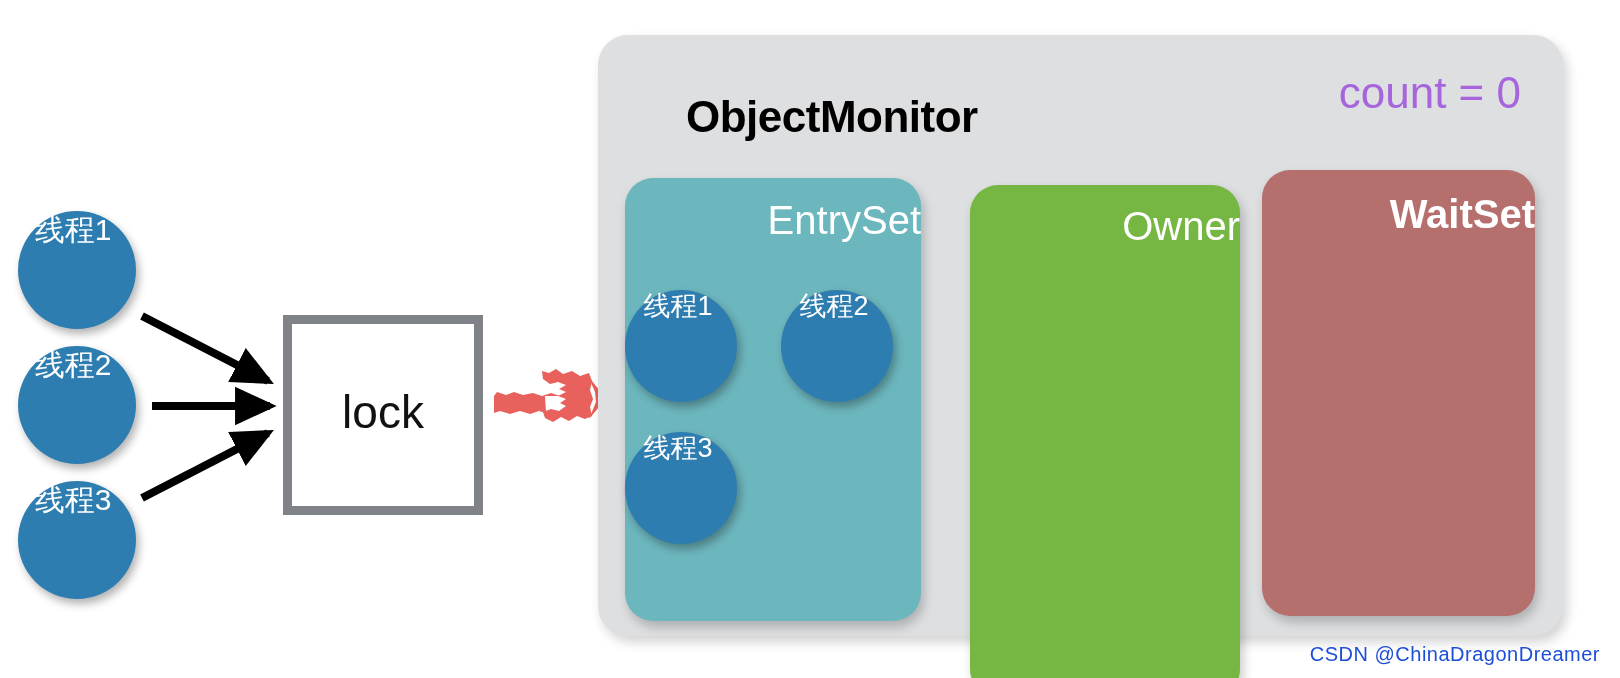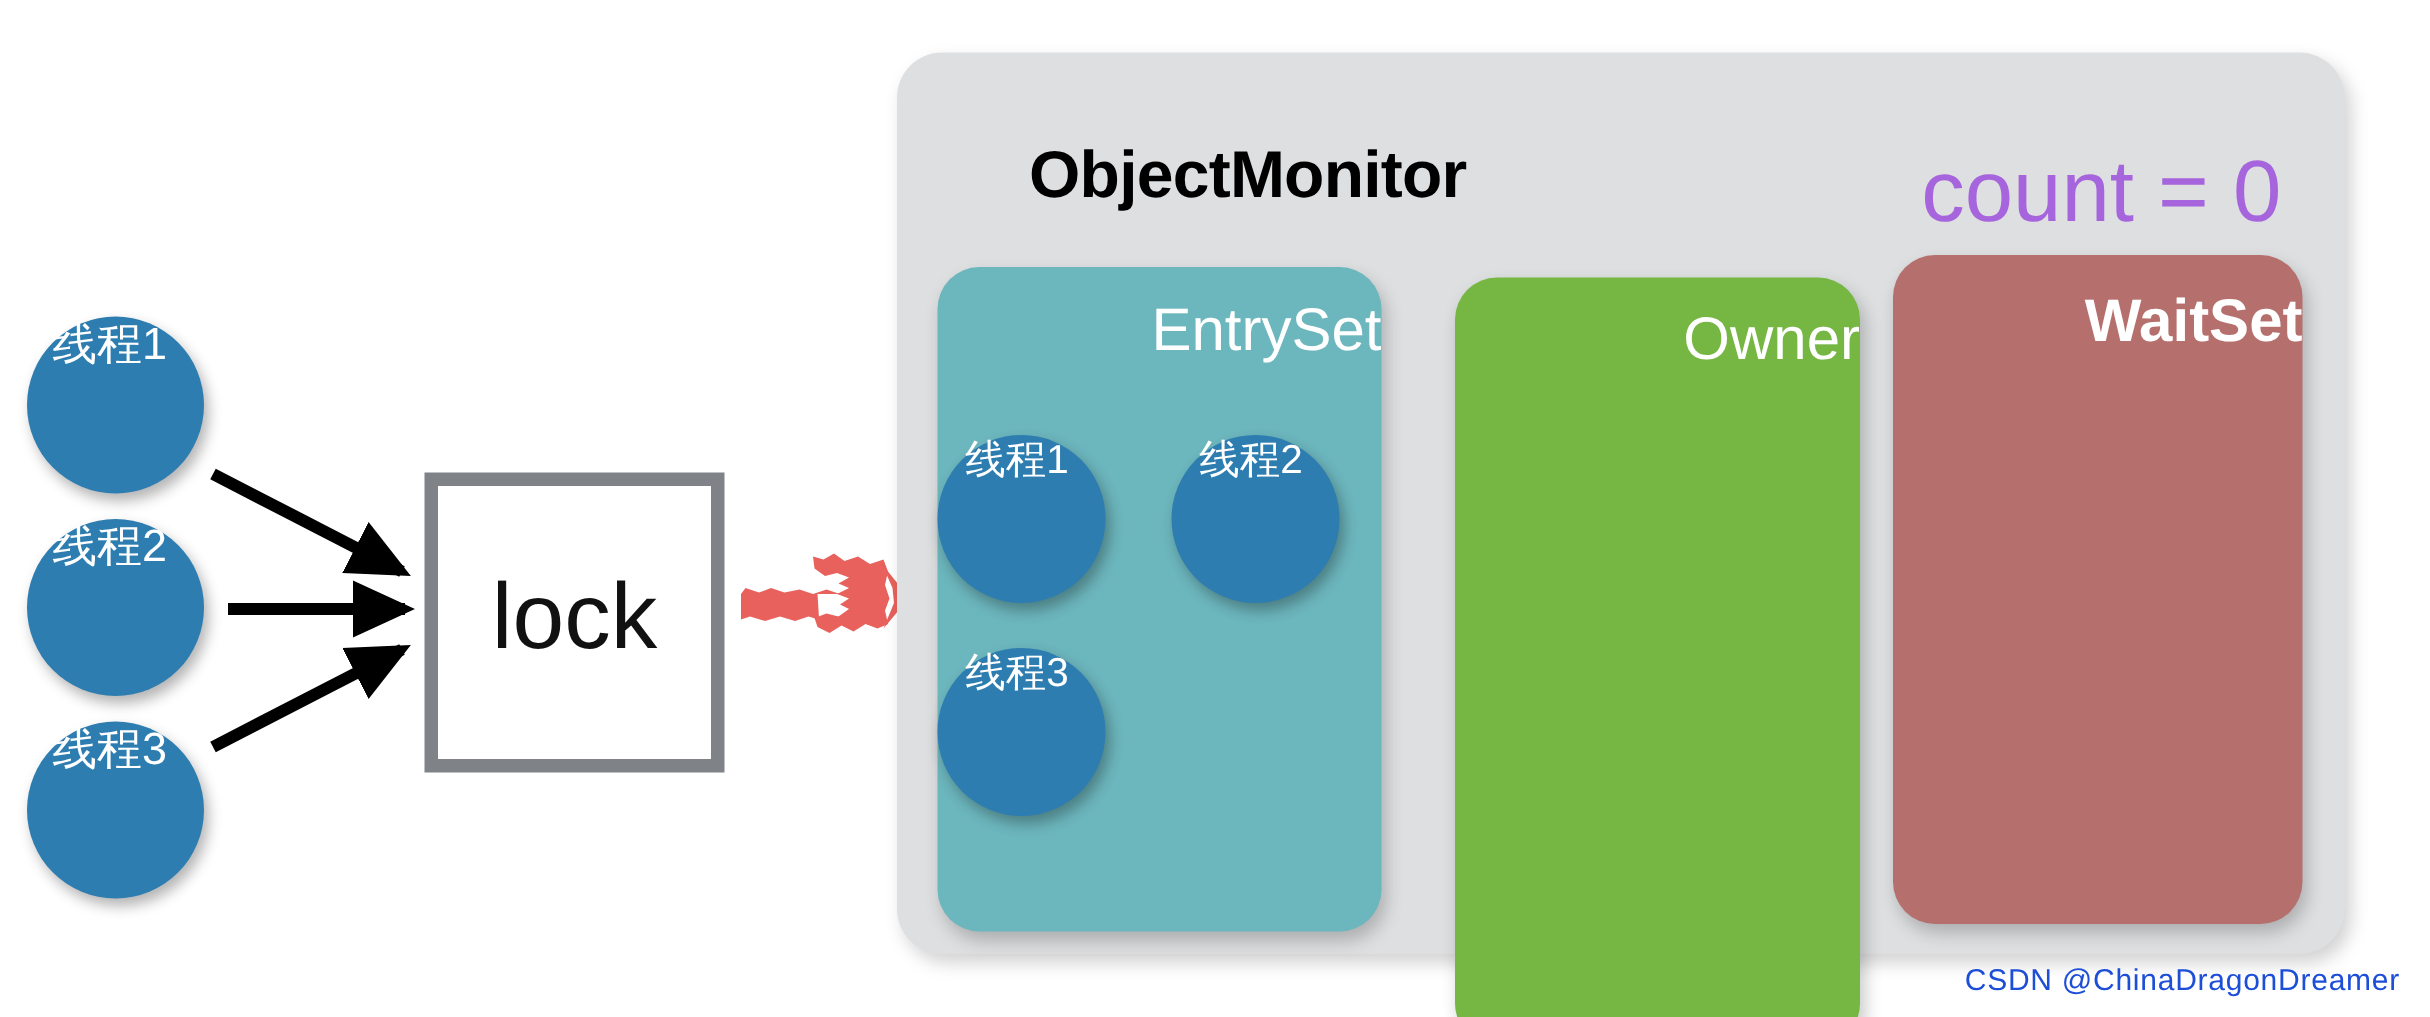--- a/index.html
+++ b/index.html
@@ -51,21 +51,21 @@
     width: 200px;
     height: 200px;
     background: #ffffff;
     border: 9px solid #7f8287;
     box-sizing: border-box;
     display: flex;
     align-items: center;
     justify-content: center;
   }
   #lock-box .lock-label {
-    font-size: 62px;
+    font-size: 46px;
     color: #111111;
     line-height: 1;
     letter-spacing: 0px;
     transform: translateY(-3px);
   }
 
   
   #arrow-layer {
     position: absolute;
     left: 0;
@@ -94,22 +94,22 @@
     font-size: 44px;
     font-weight: bold;
     color: #000000;
     line-height: 1;
     letter-spacing: -0.5px;
     margin-left: 44px;
   }
   #monitor-count {
     position: absolute;
     right: 42px;
-    top: 64px;
-    font-size: 58px;
+    top: 36px;
+    font-size: 44px;
     color: #a765dd;
     line-height: 1;
     white-space: nowrap;
   }
 
   
   .set-panel {
     position: absolute;
     border-radius: 28px;
     box-shadow: 3px 6px 11px rgba(0,0,0,0.22);

